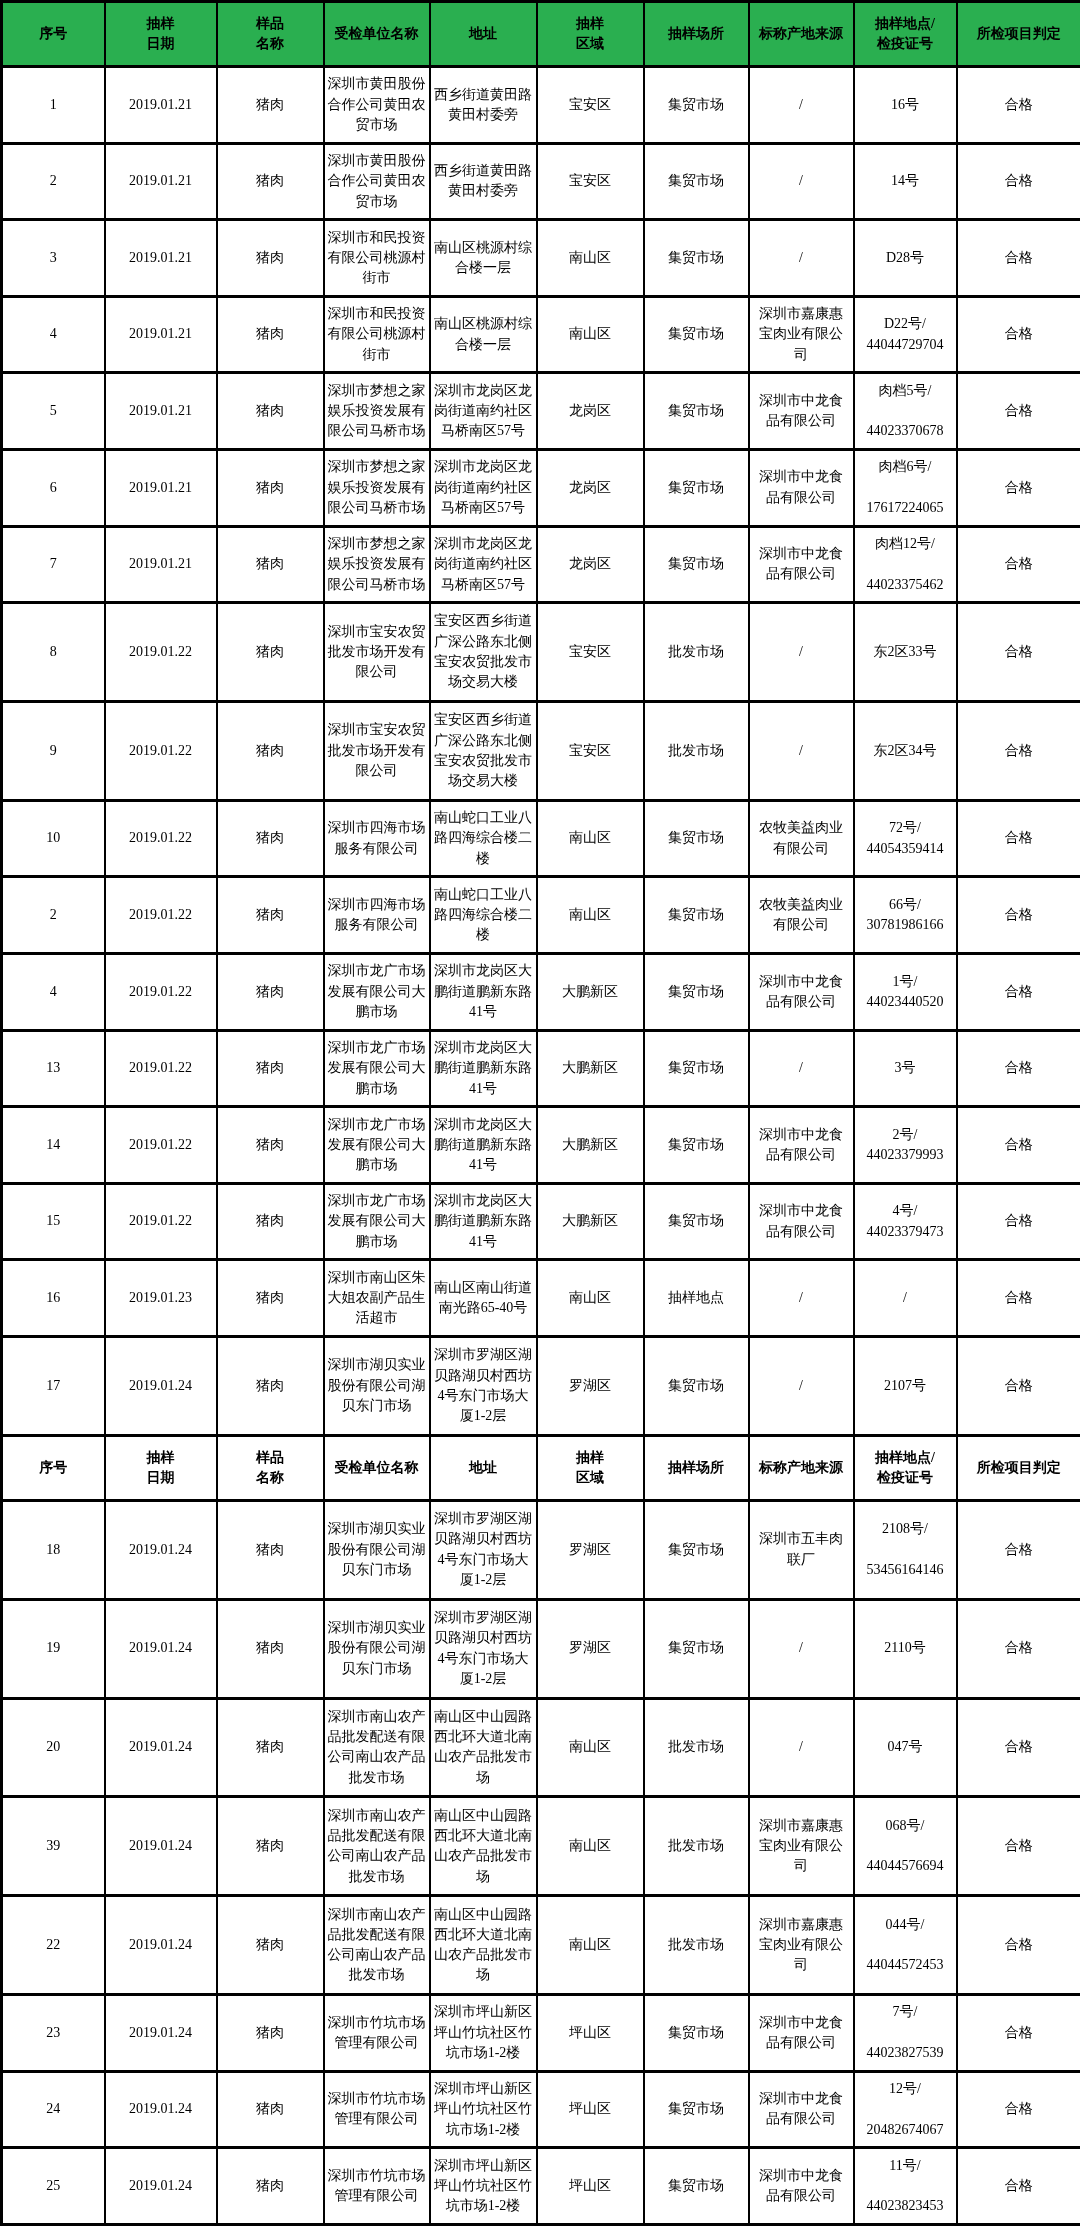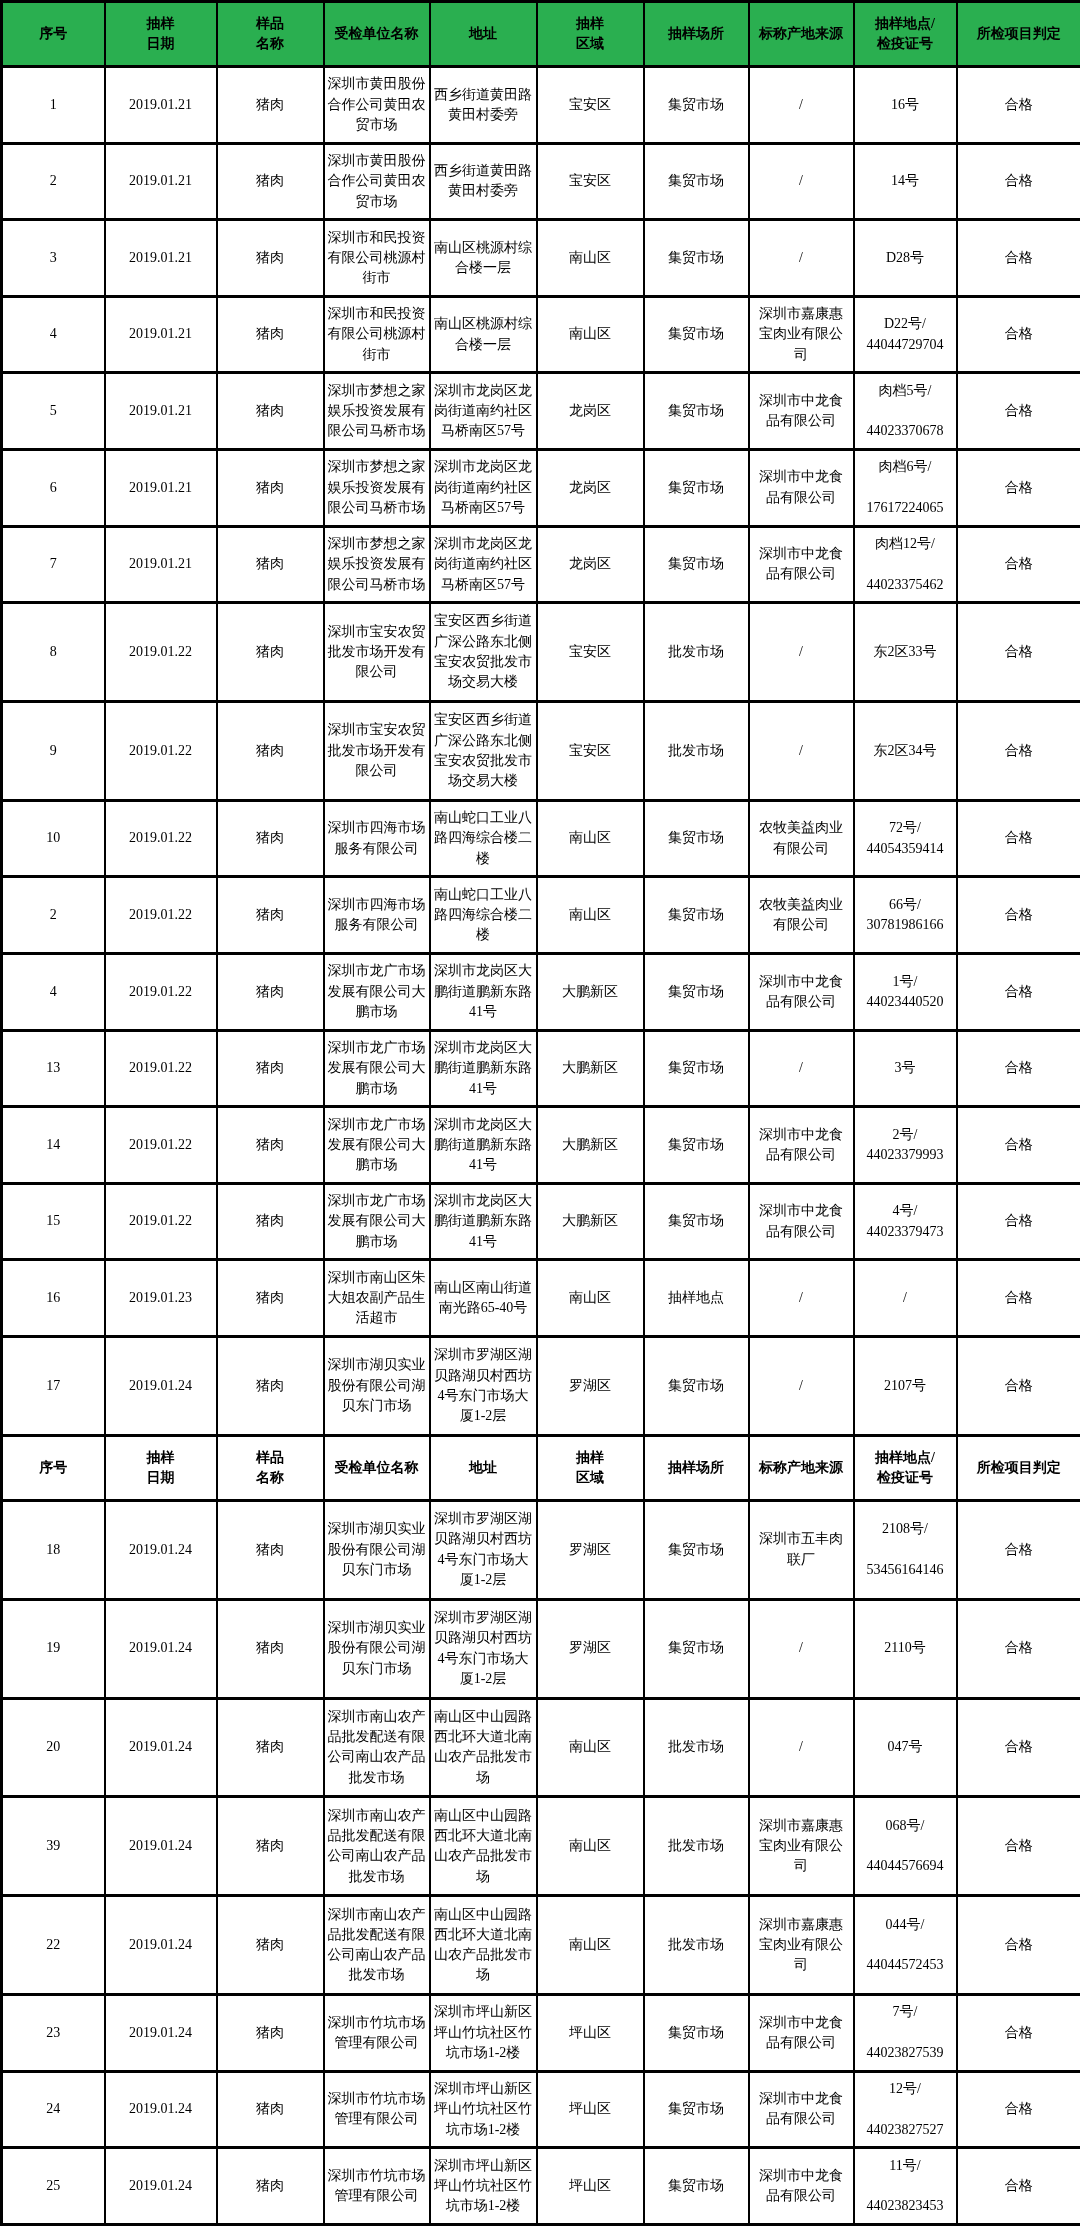--- a/index.html
+++ b/index.html
@@ -396,21 +396,21 @@
         <td>24</td>
         <td>2019.01.24</td>
         <td>猪肉</td>
         <td>深圳市竹坑市场管理有限公司</td>
         <td>深圳市坪山新区坪山竹坑社区竹坑市场1-2楼</td>
         <td>坪山区</td>
         <td>集贸市场</td>
         <td>深圳市中龙食品有限公司</td>
         <td>12号/
 
-44023827527</td>
+20482674067</td>
         <td>合格</td>
       </tr>
       <tr>
         <td>25</td>
         <td>2019.01.24</td>
         <td>猪肉</td>
         <td>深圳市竹坑市场管理有限公司</td>
         <td>深圳市坪山新区坪山竹坑社区竹坑市场1-2楼</td>
         <td>坪山区</td>
         <td>集贸市场</td>

